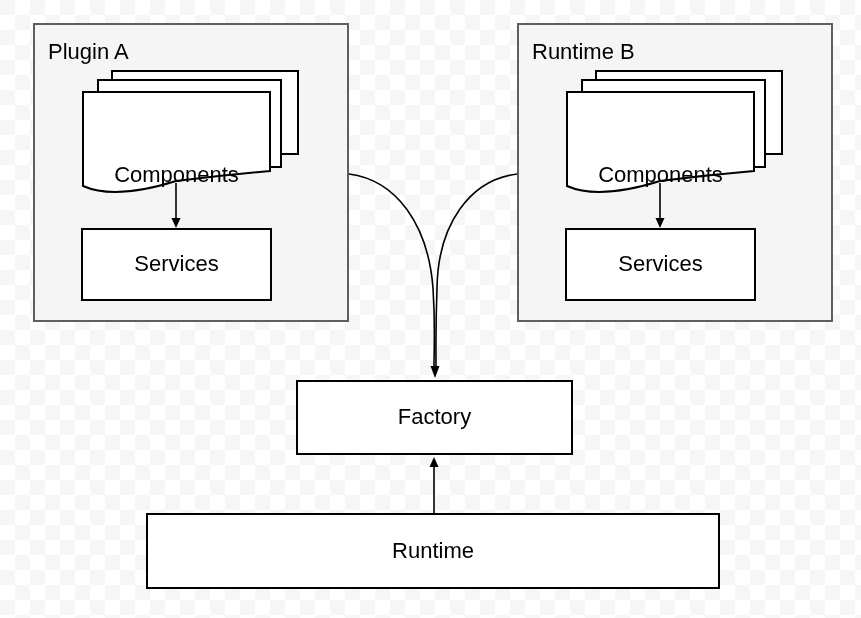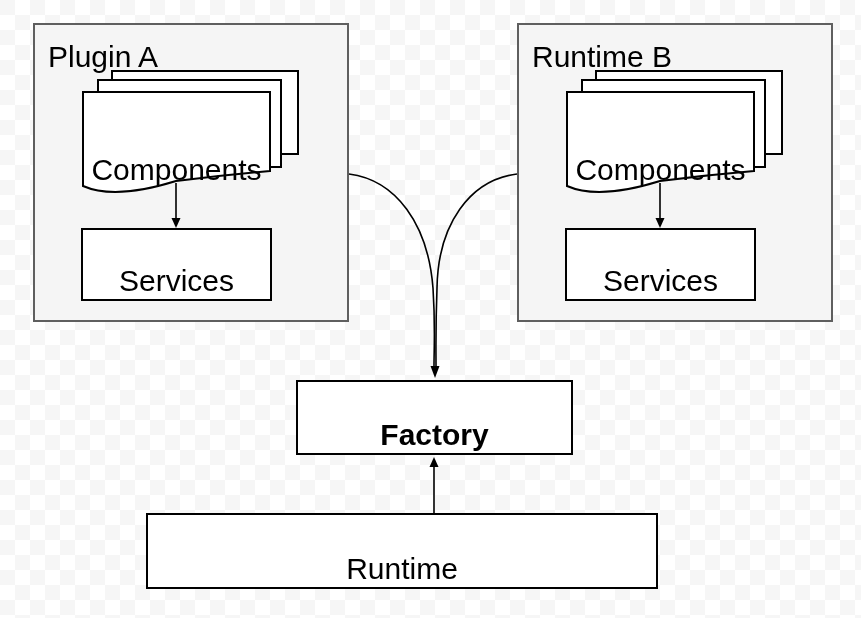--- a/index.html
+++ b/index.html
@@ -11,21 +11,21 @@
     width: 861px;
     height: 618px;
     overflow: hidden;
     font-family: "Liberation Sans", sans-serif;
     
     background: conic-gradient(#ffffff 0 25%, #f6f6f6 0 50%, #ffffff 0 75%, #f6f6f6 0);
     background-size: 30px 30px;
   }
   .node-text {
     color: #000000;
-    font-size: 30px;
+    font-size: 22px;
     line-height: 1.2;
     white-space: nowrap;
   }
   .container-node {
     position: absolute;
     width: 316px;
     height: 299px;
     top: 23px;
     background: #f5f5f5;
     border: 2px solid #5f5f5f;
@@ -36,21 +36,21 @@
     position: absolute;
     left: 13px;
     top: 14px;
   }
   .rect-node {
     position: absolute;
     background: #ffffff;
     border: 2px solid #000000;
     box-sizing: border-box;
     display: flex;
-    align-items: flex-end;
+    align-items: center;
     justify-content: center;
     z-index: 1;
   }
   .svg-layer {
     position: absolute;
     left: 0;
     top: 0;
     z-index: 2;
     pointer-events: none;
   }
@@ -82,25 +82,25 @@
   </div>
 
   <div class="rect-node" style="left:81px; top:228px; width:191px; height:73px;">
     <span class="node-text">Services</span>
   </div>
 
   <div class="rect-node" style="left:565px; top:228px; width:191px; height:73px;">
     <span class="node-text">Services</span>
   </div>
 
-  <div class="rect-node" style="left:296px; top:380px; width:277px; height:75px;font-weight:bold;">
+  <div class="rect-node" style="left:296px; top:380px; width:277px; height:75px;">
     <span class="node-text">Factory</span>
   </div>
 
-  <div class="rect-node" style="left:146px; top:513px; width:512px; height:76px;">
+  <div class="rect-node" style="left:146px; top:513px; width:574px; height:76px;">
     <span class="node-text">Runtime</span>
   </div>
 
   <svg class="svg-layer" width="861" height="618" viewBox="0 0 861 618">
 
     <g>
       <rect class="shape-stroke" x="112" y="71" width="186" height="83"></rect>
       <rect class="shape-stroke" x="98" y="80" width="183" height="87"></rect>
       <path class="shape-stroke" d="M 83,92 L 270,92 L 270,171 Q 223,175 176,181 Q 115,200 83,186 Z"></path>
     </g>

